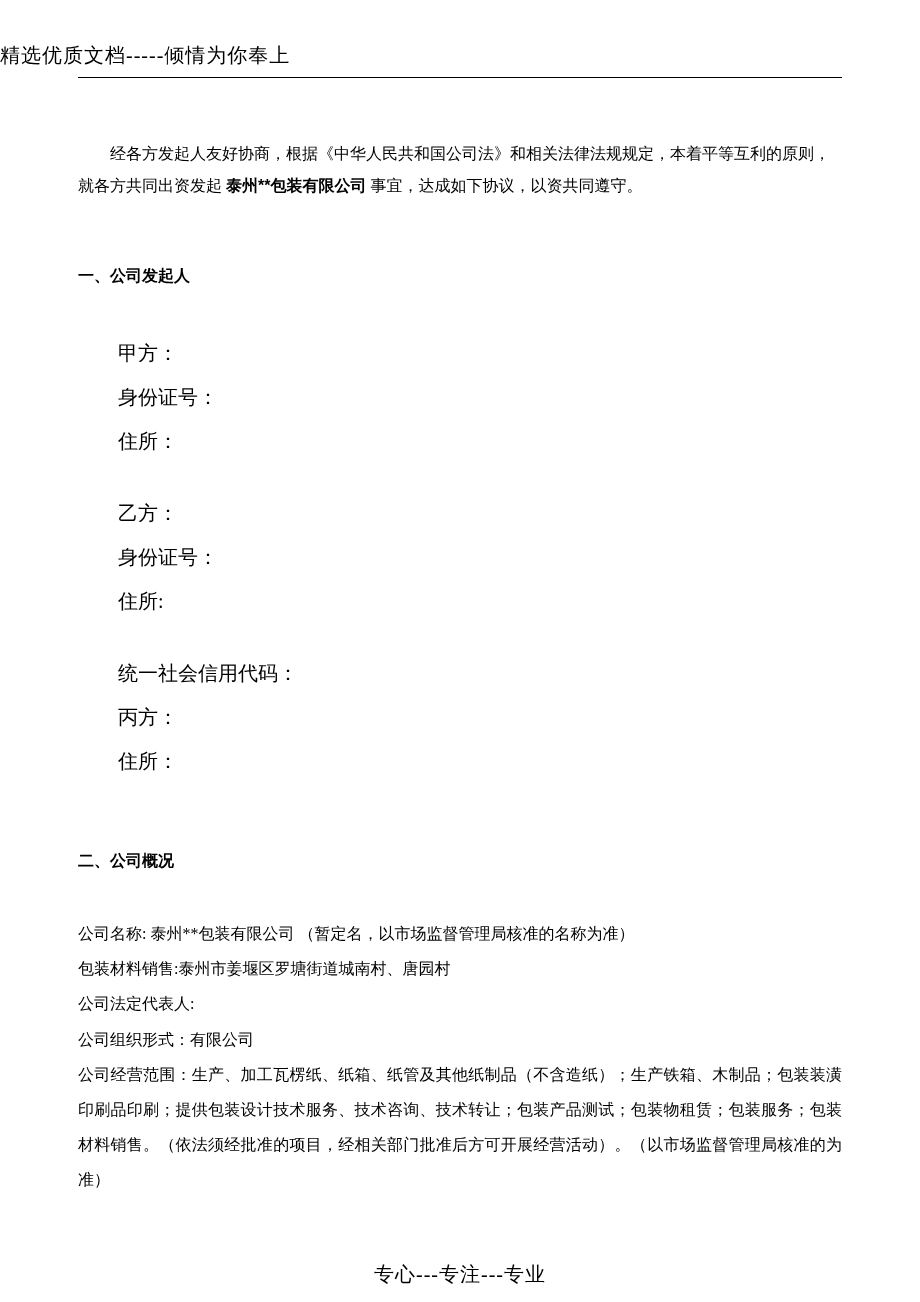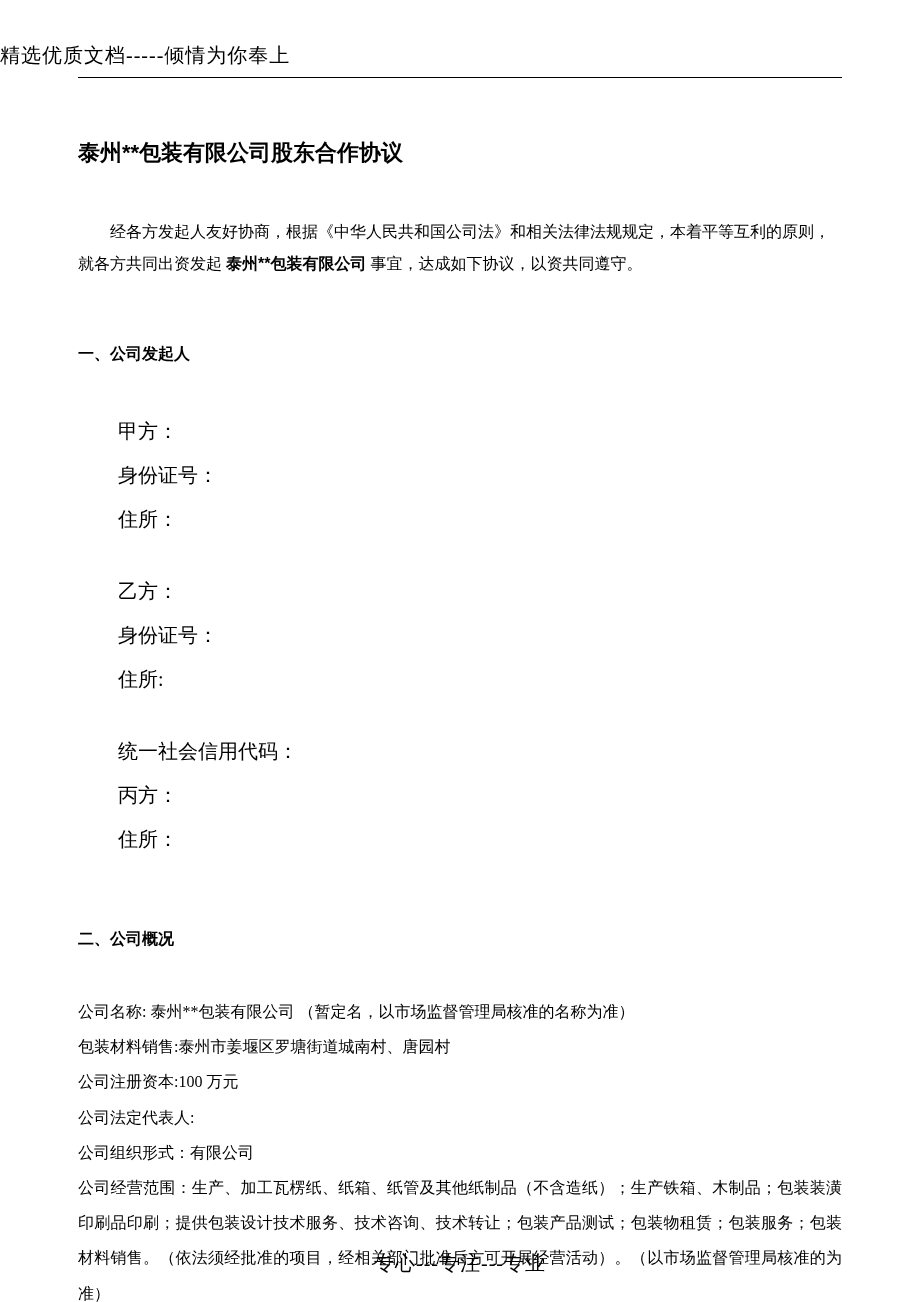--- a/index.html
+++ b/index.html
@@ -63,41 +63,40 @@
       font-size: 16px;
       line-height: 2.2;
     }
     .overview-para {
       font-size: 16px;
       line-height: 2.2;
       text-align: justify;
     }
     .page-footer {
       position: absolute;
-      bottom: 25px;
+      bottom: 14px;
       width: 100%;
       text-align: center;
       font-size: 20px;
       letter-spacing: 1px;
     }
     .section2-spacer {
       height: 40px;
     }
   </style>
 </head>
 <body>
 
 <div class="page-header">
   <span>精选优质文档-----倾情为你奉上</span>
 </div>
 <hr class="header-rule">
 
 <div class="content">
 
-  <div class="doc-title">泰州**包装有限公司股东合作协议</div>
 
   <p class="intro">
     <span>经各方发起人友好协商，根据《中华人民共和国公司法》和相关法律法规规定，本着平等互利的原则，就各方共同出资发起 </span><span class="bold-inline">泰州**包装有限公司</span><span> 事宜，达成如下协议，以资共同遵守。</span>
   </p>
 
   <div class="section-title">一、公司发起人</div>
 
   <div class="party-block">
     <div class="party-line">甲方：</div>
     <div class="party-line">身份证号：</div>
@@ -116,21 +115,20 @@
     <div class="party-line">住所：</div>
   </div>
 
   <div class="section2-spacer"></div>
 
   <div class="section-title">二、公司概况</div>
 
   <div class="overview-block">
     <div class="overview-line">公司名称: 泰州**包装有限公司 （暂定名，以市场监督管理局核准的名称为准）</div>
     <div class="overview-line">包装材料销售:泰州市姜堰区罗塘街道城南村、唐园村</div>
-    <div class="overview-line">公司注册资本:100 万元</div>
     <div class="overview-line">公司法定代表人:</div>
     <div class="overview-line">公司组织形式：有限公司</div>
     <div class="overview-para">公司经营范围：生产、加工瓦楞纸、纸箱、纸管及其他纸制品（不含造纸）；生产铁箱、木制品；包装装潢印刷品印刷；提供包装设计技术服务、技术咨询、技术转让；包装产品测试；包装物租赁；包装服务；包装材料销售。（依法须经批准的项目，经相关部门批准后方可开展经营活动）。（以市场监督管理局核准的为准）</div>
   </div>
 
 </div>
 
 <div class="page-footer">
   <span>专心---专注---专业</span>
 </div>

